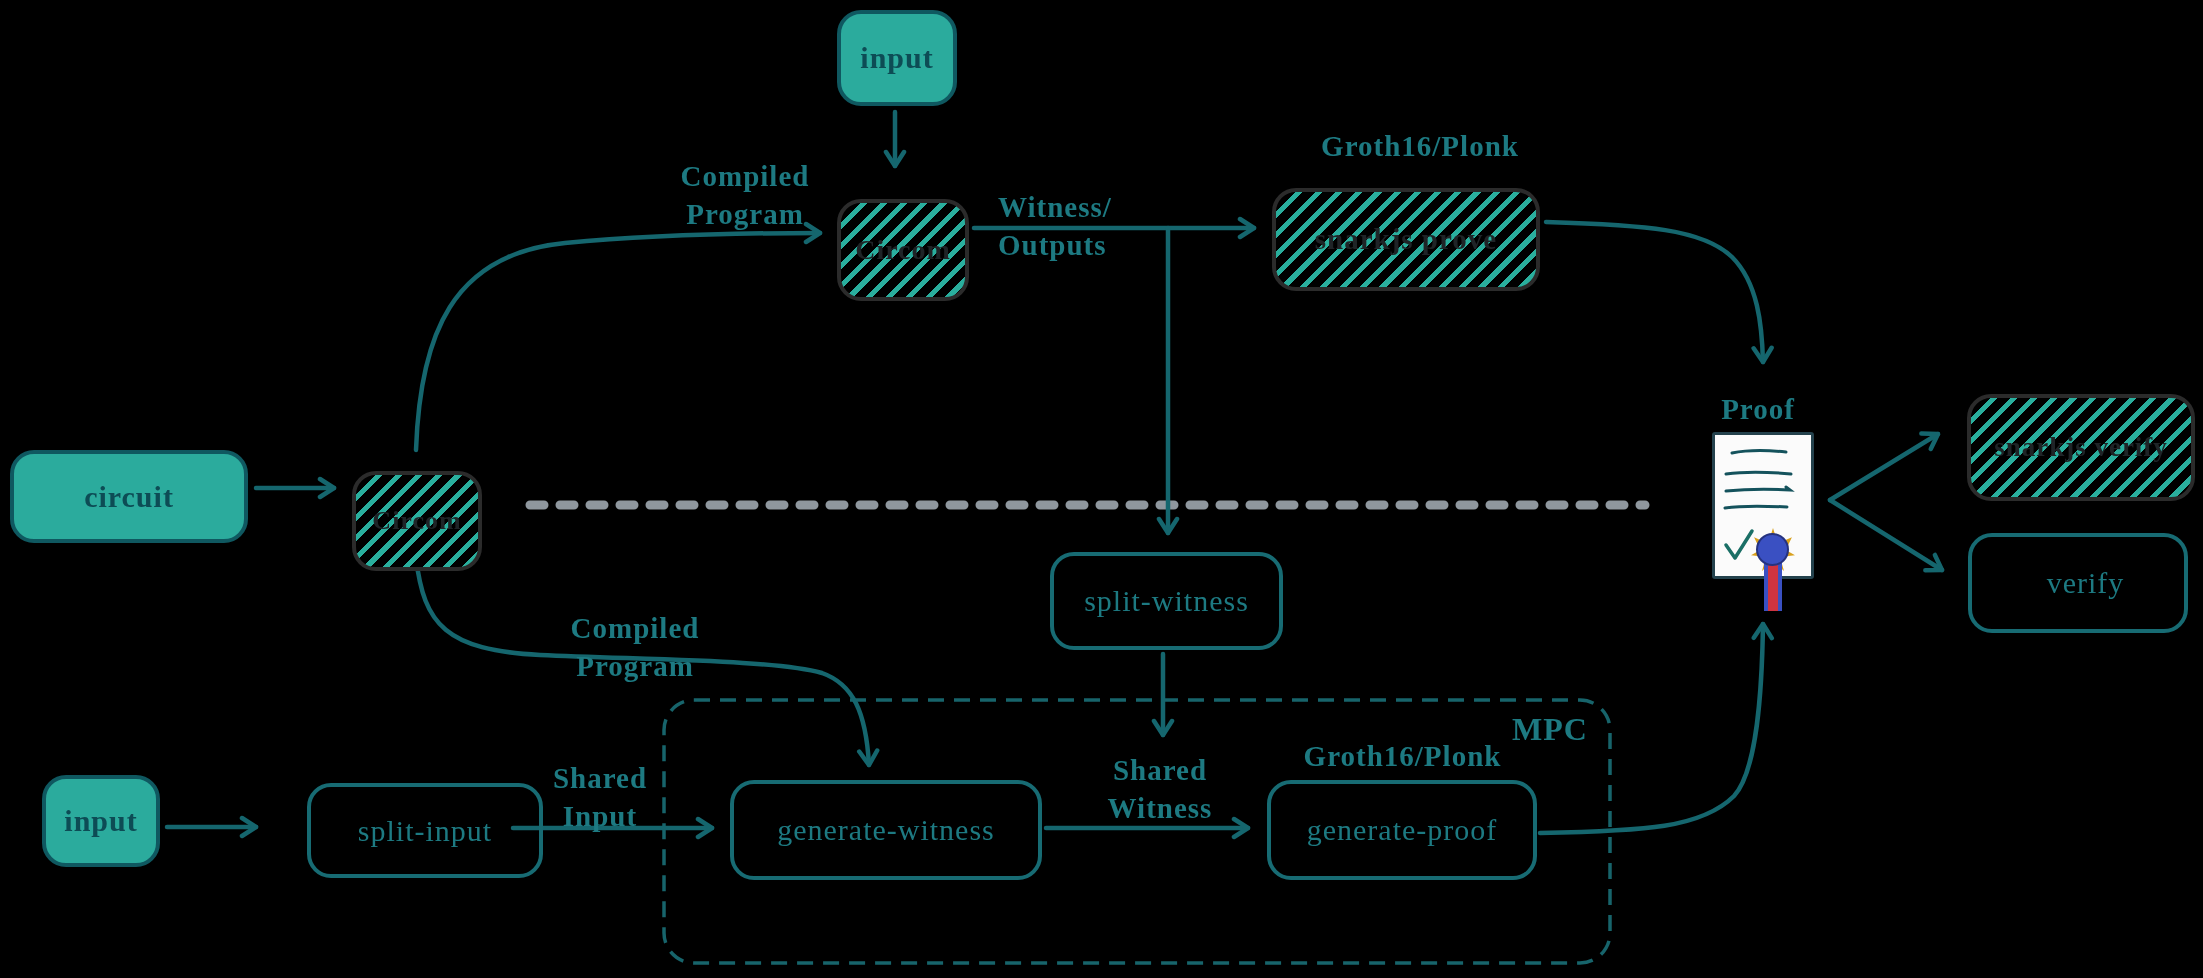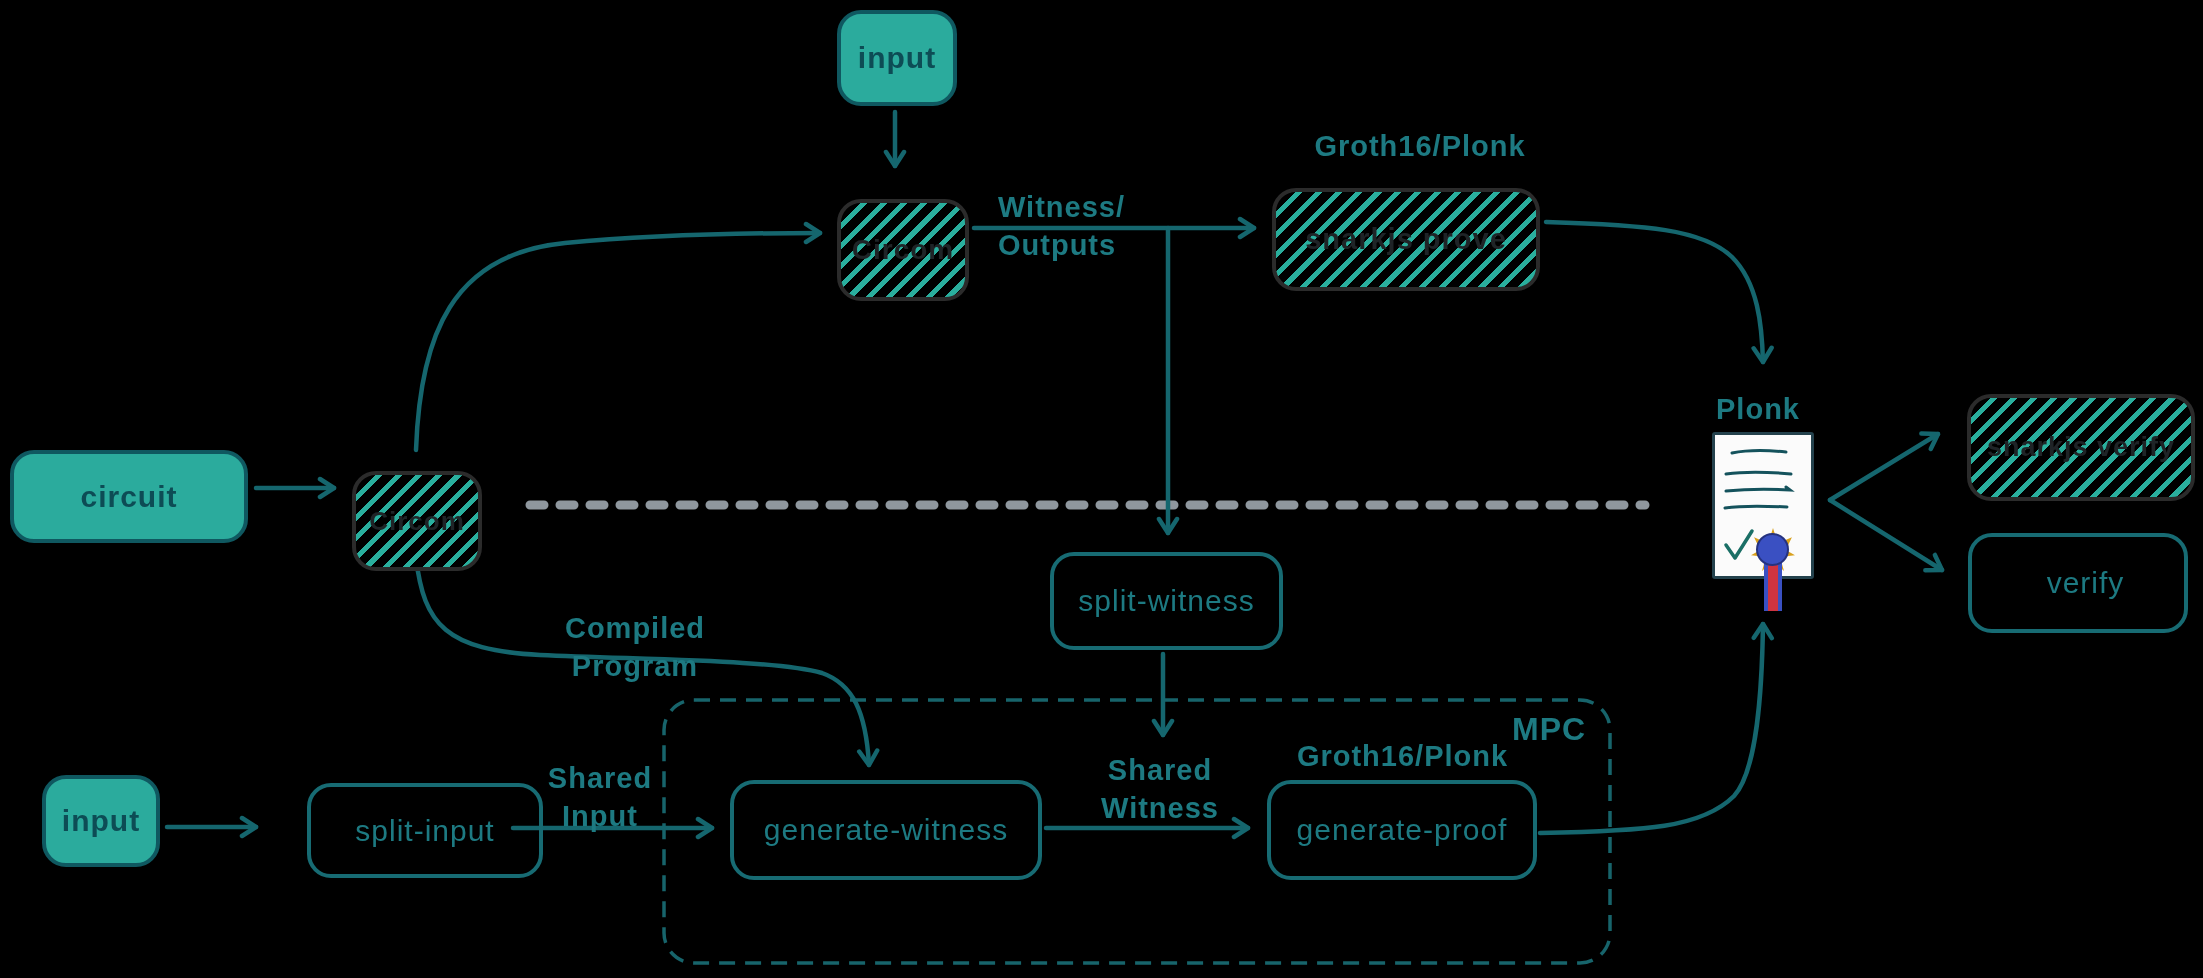--- a/index.html
+++ b/index.html
@@ -1,18 +1,18 @@
 <!DOCTYPE html>
 <html><head>
 <meta charset="utf-8">
 <style>
   html,body{margin:0;padding:0;background:#000;}
   #canvas{
     position:relative;width:2203px;height:978px;background:#000;overflow:hidden;
-    font-family:Liberation Sans, sans-serif;
+    font-family:Liberation Serif, serif;
   }
   .node{
     position:absolute;box-sizing:border-box;display:flex;align-items:center;justify-content:center;
     border-radius:24px;font-size:30px;letter-spacing:1px;text-align:center;
   }
   .node.teal{background:#2bab9d;border:4px solid #0f5860;color:#0d4c55;font-weight:600;}
   .node.outline{border:4px solid #176b73;color:#1d7a82;background:transparent;font-weight:500;}
   .node.hatch{
     background-color:#000;
     background-image:repeating-linear-gradient(135deg, rgba(44,184,166,0.95) 0 5px, transparent 5px 14px);
@@ -128,29 +128,33 @@
   </div>
 
   <div class="node hatch" style="left:1967px;top:378px;width:228px;height:107px;font-size:27px;">
     <span>snarkjs verify</span>
   </div>
 
   <div class="node outline" style="left:1968px;top:533px;width:220px;height:100px;padding-left:15px;">
     <span>verify</span>
   </div>
 
+  <div class="label center" style="left:655px;top:158px;width:180px;">
+    <div>Compiled</div>
+    <div>Program</div>
+  </div>
 
   <div class="label" style="left:998px;top:145px;width:160px;margin-top:44px;">
     <div>Witness/</div>
     <div>Outputs</div>
   </div>
 
   <div class="label center" style="left:1310px;top:128px;width:220px;">Groth16/Plonk</div>
 
-  <div class="label center" style="left:1700px;top:391px;width:116px;">Plonk</div>
+  <div class="label center" style="left:1700px;top:391px;width:116px;">Proof</div>
 
   <div class="label center" style="left:510px;top:610px;width:250px;">Compiled Program</div>
 
   <div class="label center" style="left:540px;top:760px;width:120px;">
     <div>Shared</div>
     <div>Input</div>
   </div>
 
   <div class="label center" style="left:1095px;top:752px;width:130px;">
     <div>Shared</div>

